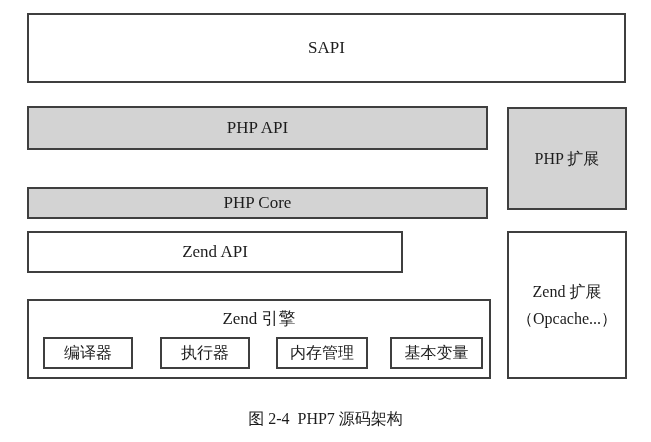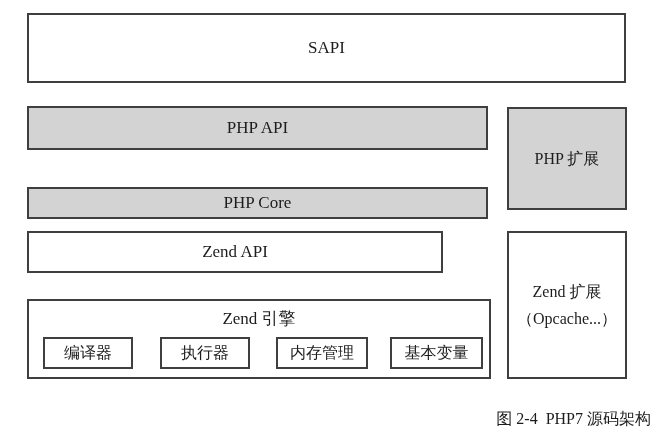--- a/index.html
+++ b/index.html
@@ -51,21 +51,21 @@
     font-size: 17px;
     margin-top: 20px;
   }
   
   .php-ext {
     left: 507px; top: 107px; width: 120px; height: 103px;
     font-size: 16px; line-height: 27px; align-items: center;
   }
   
   .zend-api {
-    left: 27px; top: 231px; width: 416px; height: 42px;
+    left: 27px; top: 231px; width: 376px; height: 42px;
     font-size: 17px;
   }
   
   .zend-engine {
     left: 27px; top: 299px; width: 464px; height: 80px;
     justify-content: flex-start;
     font-size: 17px;
   }
   .zend-engine .engine-title {
     margin-top: 6px;
@@ -86,21 +86,21 @@
   
   .zend-ext {
     left: 507px; top: 231px; width: 120px; height: 148px;
     font-size: 16px; line-height: 27px;
   }
 
   
   .caption {
     position: absolute;
     left: 0; right: 0; top: 409px;
-    text-align: right;
+    text-align: center;
     font-size: 16px;
     white-space: pre;
     color: var(--text, #1c1c1c);
   }
 </style>
 </head>
 <body>
 
 <div class="figure">
 

